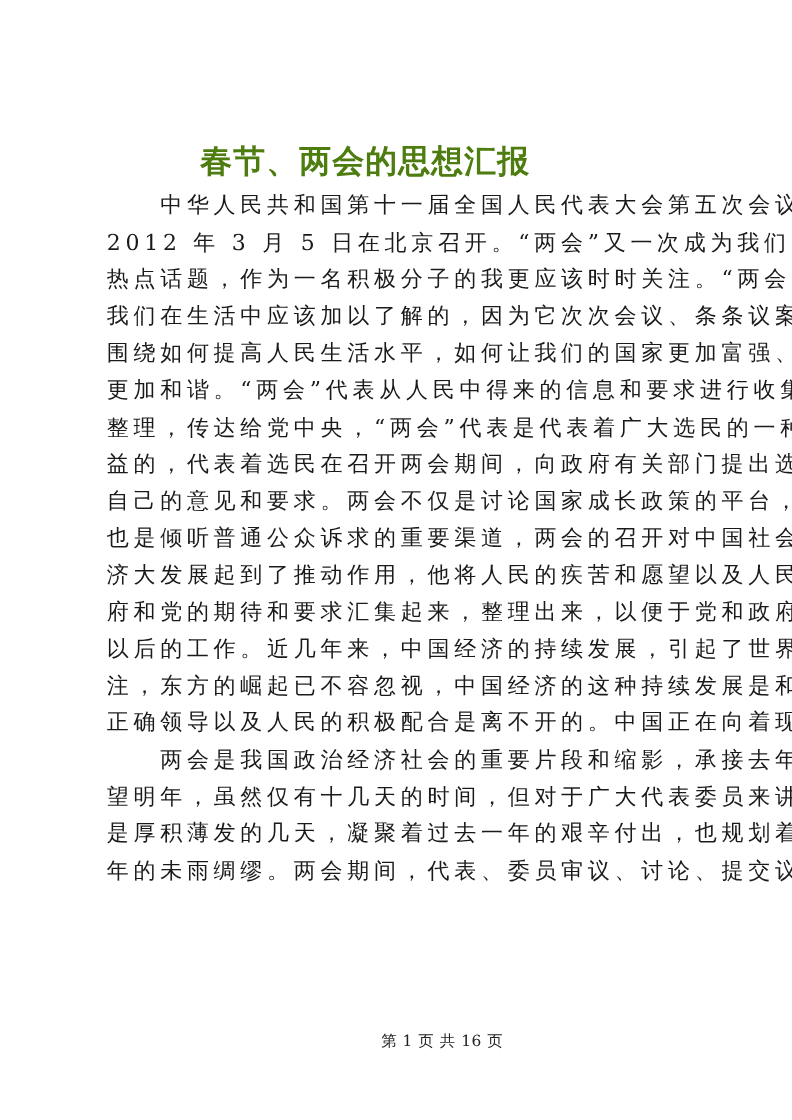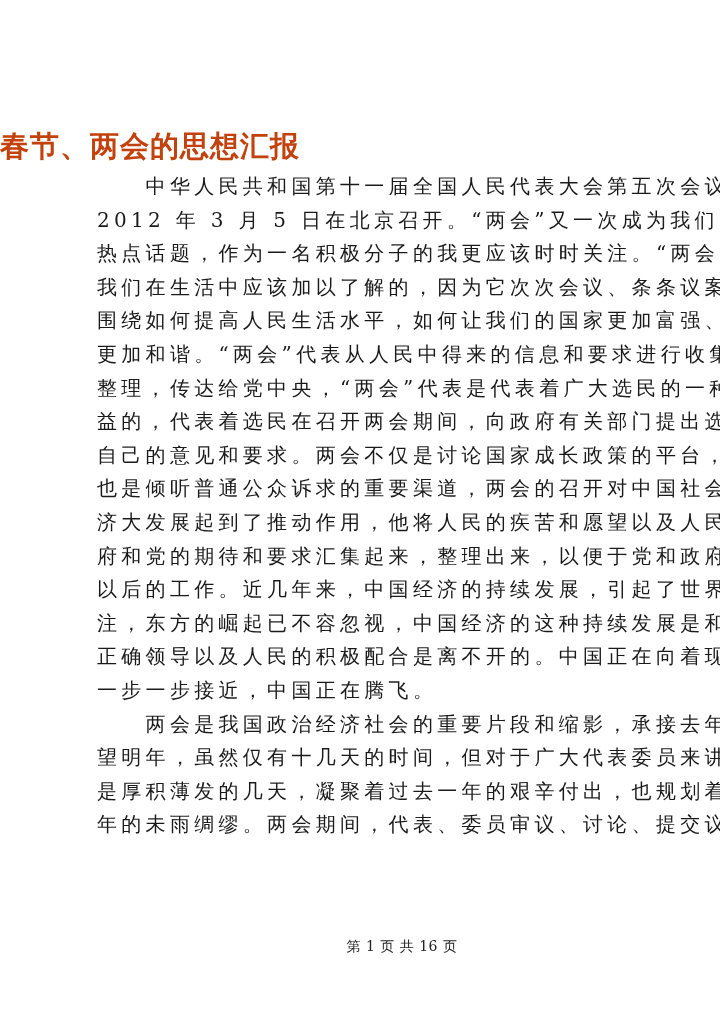--- a/index.html
+++ b/index.html
@@ -20,25 +20,25 @@
     left: 0; top: 0;
     width: 720px;
     height: 1018px;
     background: #ffffff;
   }
   .title {
     position: absolute;
     top: 128px;
     left: 0;
     width: 664px;
-    text-align: left;
+    text-align: center;
     font-size: 29px;
     font-weight: bold;
     letter-spacing: 1px;
-    color: #c2410c;
+    color: #4d7c0f;
     line-height: 36px;
   }
   .body-text {
     position: absolute;
     left: 97px;
     top: 170px;
     width: 532px;
   }
   .para {
     margin: 0;
@@ -86,21 +86,20 @@
       <span class="line">更加和谐。“两会”代表从人民中得来的信息和要求进行收集及</span>
       <span class="line">整理，传达给党中央，“两会”代表是代表着广大选民的一种利</span>
       <span class="line">益的，代表着选民在召开两会期间，向政府有关部门提出选民们</span>
       <span class="line">自己的意见和要求。两会不仅是讨论国家成长政策的平台，同时</span>
       <span class="line">也是倾听普通公众诉求的重要渠道，两会的召开对中国社会及经</span>
       <span class="line">济大发展起到了推动作用，他将人民的疾苦和愿望以及人民对政</span>
       <span class="line">府和党的期待和要求汇集起来，整理出来，以便于党和政府开展</span>
       <span class="line">以后的工作。近几年来，中国经济的持续发展，引起了世界的关</span>
       <span class="line">注，东方的崛起已不容忽视，中国经济的这种持续发展是和党的</span>
       <span class="line">正确领导以及人民的积极配合是离不开的。中国正在向着现代化</span>
-      <span class="line last">一步一步接近，中国正在腾飞。</span>
     </div>
     <div class="para">
       <span class="line">　　两会是我国政治经济社会的重要片段和缩影，承接去年，展</span>
       <span class="line">望明年，虽然仅有十几天的时间，但对于广大代表委员来讲，却</span>
       <span class="line">是厚积薄发的几天，凝聚着过去一年的艰辛付出，也规划着新一</span>
       <span class="line">年的未雨绸缪。两会期间，代表、委员审议、讨论、提交议案、</span>
     </div>
   </div>
 
   <div class="footer">第 1 页  共 16 页</div>

